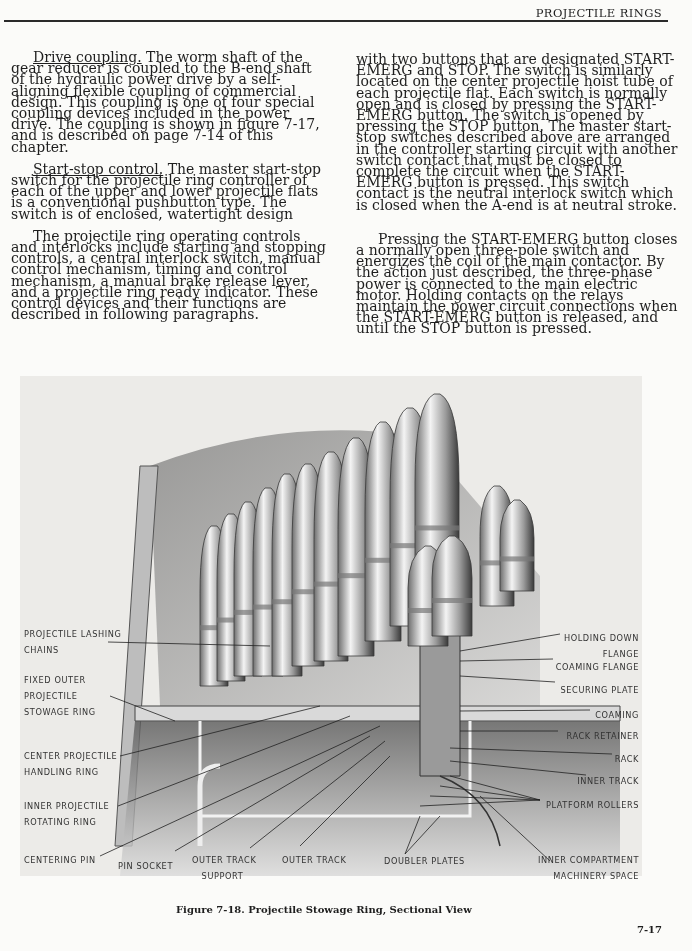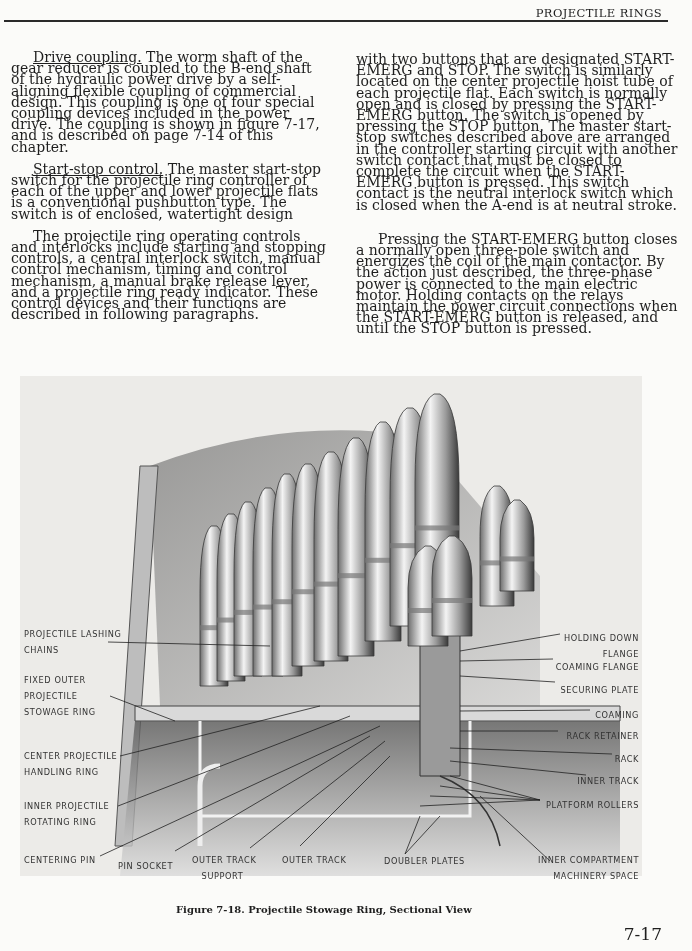--- a/index.html
+++ b/index.html
@@ -14,21 +14,21 @@
   .col-left { left: 11px; top: 52px; width: 318px; }
   .col-right { left: 356px; top: 54px; width: 322px; }
   .indent { text-indent: 22px; }
   .ul { text-decoration: underline; }
   .heading { margin: 0 0 12px 0; text-decoration: underline; }
   .figure { position: absolute; left: 20px; top: 376px; width: 622px; height: 500px; background: #ecebe8; }
   .figure svg { position: absolute; left: 0; top: 0; }
   .lbl { position: absolute; font-family: "DejaVu Sans", "Liberation Sans", sans-serif; font-size: 8.2px; letter-spacing: 0.6px; line-height: 16px; color: #333; white-space: pre; }
   .lbl.r { text-align: right; }
   .caption { position: absolute; left: 176px; top: 904px; font-size: 10px; font-weight: bold; }
-  .page-no { position: absolute; right: 30px; top: 924px; font-size: 17px; font-weight: normal; }
+  .page-no { position: absolute; right: 30px; top: 924px; font-size: 10px; font-weight: bold; }
 </style>
 </head>
 <body>
 
 <div class="header-rule"></div>
 <div class="running-head">PROJECTILE RINGS</div>
 
 <div class="col col-left">
   <p class="indent"><span class="ul">Drive coupling.</span><span> The worm shaft of the gear reducer is coupled to the B-end shaft of the hydraulic power drive by a self-aligning flexible coupling of commercial design. This coupling is one of four special coupling devices included in the power drive. The coupling is shown in figure 7-17, and is described on page 7-14 of this chapter.</span></p>
   <p class="indent"><span class="ul">Start-stop control.</span><span> The master start-stop switch for the projectile ring controller of each of the upper and lower projectile flats is a conventional pushbutton type. The switch is of enclosed, watertight design</span></p>

